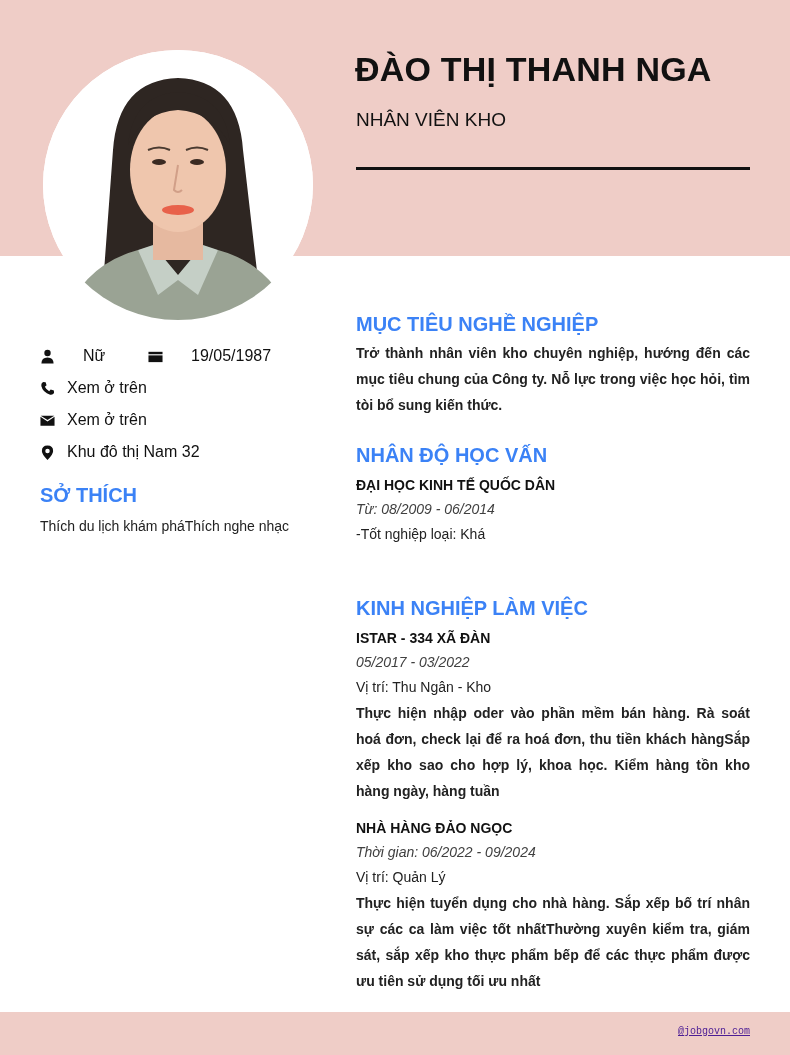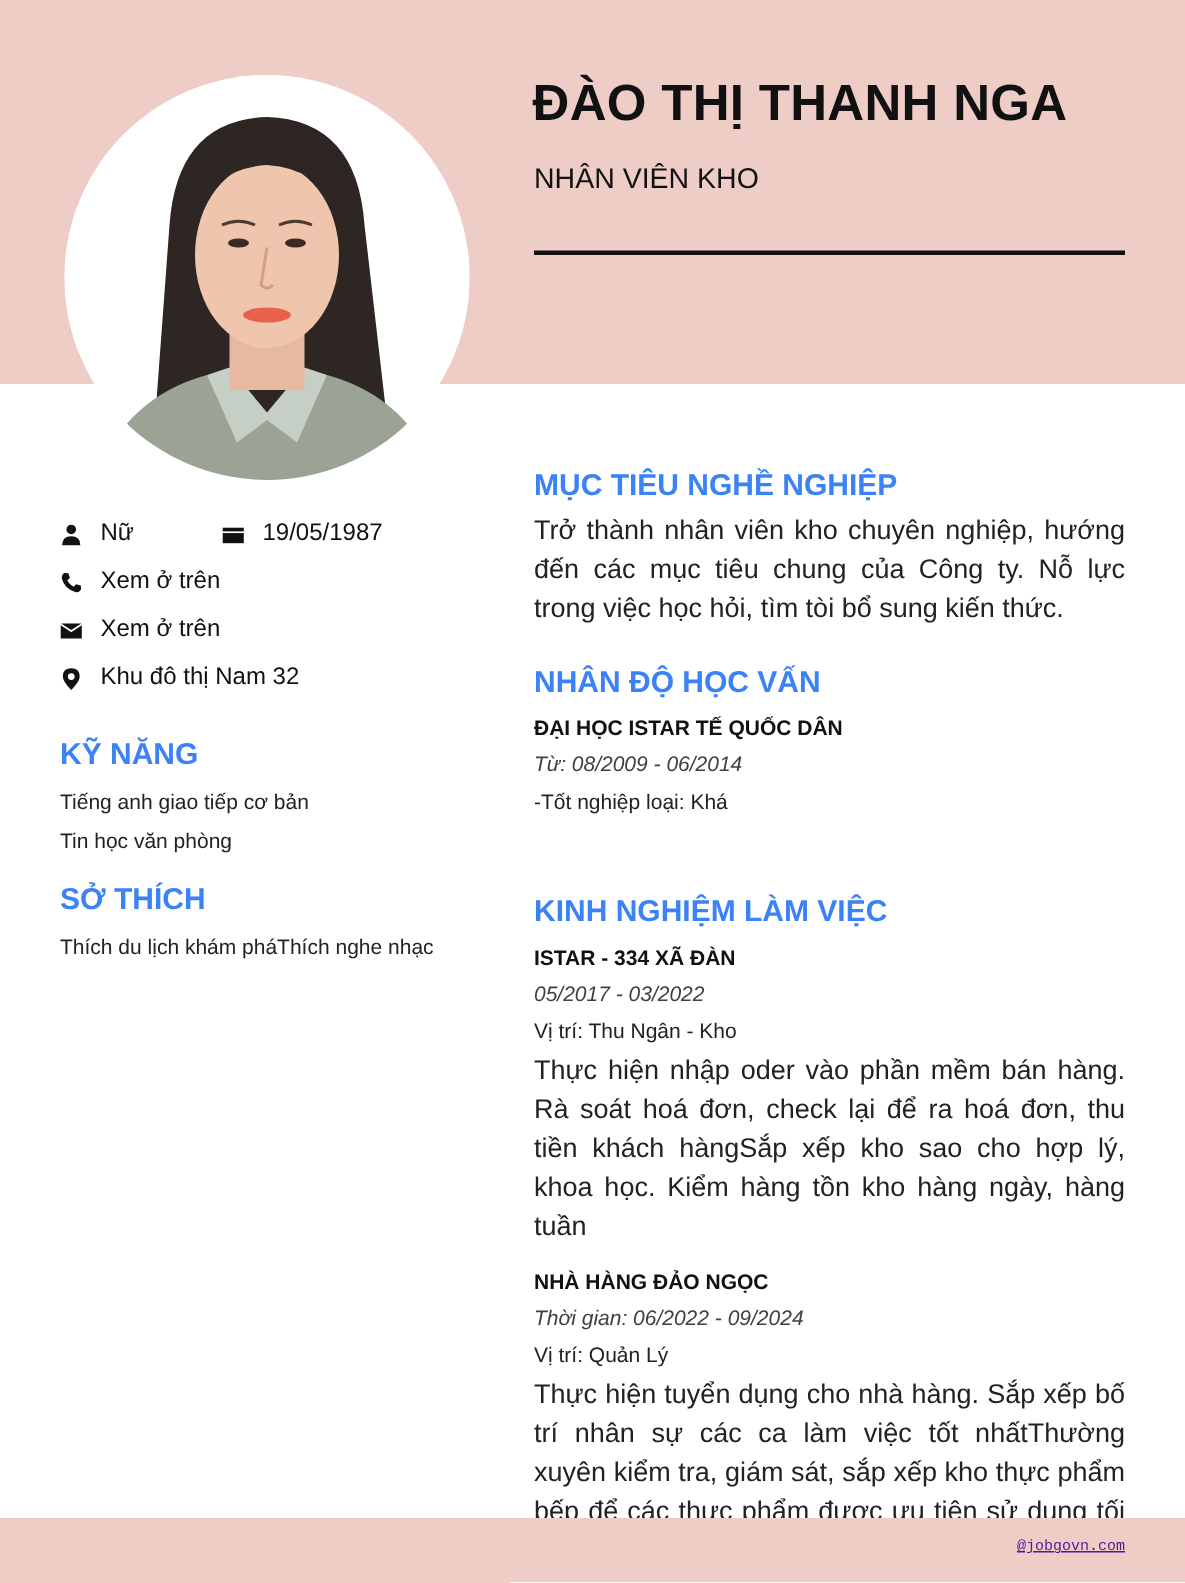--- a/index.html
+++ b/index.html
@@ -14,28 +14,28 @@
   .photo svg { width: 100%; height: 100%; display: block; }
 
   .name { position: absolute; left: 355px; top: 50px; font-size: 34px; font-weight: bold; letter-spacing: 0.2px; color: #111; white-space: nowrap; }
   .job-title { position: absolute; left: 356px; top: 109px; font-size: 19px; color: #111; white-space: nowrap; }
   .title-rule { position: absolute; left: 356px; top: 167px; width: 394px; height: 3px; background: #111; }
 
   .left-col { position: absolute; left: 40px; top: 340px; width: 280px; }
   .info-row { height: 32px; display: flex; align-items: center; font-size: 16px; }
   .info-icon { width: 15px; height: 15px; margin-right: 12px; display: inline-flex; align-items: center; justify-content: center; }
   .info-icon svg { width: 15px; height: 15px; fill: #111; }
-  .info-cell { display: flex; align-items: center; }
+  .info-cell { display: flex; align-items: center; gap: 16px; }
   .gender-cell { width: 108px; }
 
   .sec-title { font-size: 20px; font-weight: bold; color: #3b82f6; margin-top: 12px; }
   .list-text { font-size: 14px; line-height: 26px; color: #222; }
 
   .right-col { position: absolute; left: 356px; width: 394px; }
-  .para { font-size: 18px; line-height: 26px; color: #222; text-align: justify; }
+  .para { font-size: 14px; line-height: 26px; color: #222; text-align: justify; font-weight: bold; }
   .sub-title { font-size: 14px; font-weight: bold; color: #111; line-height: 24px; }
   .italic { font-style: italic; font-size: 14px; line-height: 24px; color: #404040; }
   .plain { font-size: 14px; line-height: 26px; color: #222; }
 </style>
 </head>
 <body>
 
 <div class="header-band"></div>
 
 <div class="photo">
@@ -108,48 +108,41 @@
   </div>
   <div class="info-row">
     <span class="info-icon">
       <svg viewBox="0 0 16 16">
           <path d="M8 0.5 Q14 0.5 14 6.4 Q14 10 8 16 Q2 10 2 6.4 Q2 0.5 8 0.5 Z M8 4 A2.4 2.4 0 1 0 8 8.8 A2.4 2.4 0 1 0 8 4 Z" fill-rule="evenodd"></path>
         </svg>
     </span>
     <span>Khu đô thị Nam 32</span>
   </div>
 
-  <div style="margin-top: 24px;">
-    <div class="sec-title">KỸ NĂNG</div>
-    <div style="margin-top: 6px;">
-      <div class="list-text">Tiếng anh giao tiếp cơ bản</div>
-      <div class="list-text">Tin học văn phòng</div>
-    </div>
-  </div>
 
   <div style="margin-top: 16px;">
     <div class="sec-title">SỞ THÍCH</div>
     <div class="list-text" style="margin-top: 6px;">Thích du lịch khám pháThích nghe nhạc</div>
   </div>
 </div>
 
 <div class="right-col" style="top: 301px;">
   <div class="sec-title">MỤC TIÊU NGHỀ NGHIỆP</div>
   <div class="para" style="margin-top: 4px;">Trở thành nhân viên kho chuyên nghiệp, hướng đến các mục tiêu chung của Công ty. Nỗ lực trong việc học hỏi, tìm tòi bổ sung kiến thức.</div>
 </div>
 
 <div class="right-col" style="top: 432px;">
   <div class="sec-title">NHÂN ĐỘ HỌC VẤN</div>
-  <div class="sub-title" style="margin-top: 6px;">ĐẠI HỌC ISTAR TẾ QUỐC DÂN</div>
+  <div class="sub-title" style="margin-top: 6px;">ĐẠI HỌC KINH TẾ QUỐC DÂN</div>
   <div class="italic">Từ: 08/2009 - 06/2014</div>
   <div class="plain">-Tốt nghiệp loại: Khá</div>
 </div>
 
 <div class="right-col" style="top: 585px;">
-  <div class="sec-title">KINH NGHIỆM LÀM VIỆC</div>
+  <div class="sec-title">KINH NGHIỆP LÀM VIỆC</div>
 
   <div style="margin-top: 6px;">
     <div class="sub-title">ISTAR - 334 XÃ ĐÀN</div>
     <div class="italic">05/2017 - 03/2022</div>
     <div class="plain">Vị trí: Thu Ngân - Kho</div>
     <div class="para">Thực hiện nhập oder vào phần mềm bán hàng. Rà soát hoá đơn, check lại để ra hoá đơn, thu tiền khách hàngSắp xếp kho sao cho hợp lý, khoa học. Kiểm hàng tồn kho hàng ngày, hàng tuần</div>
   </div>
 
   <div style="margin-top: 12px;">
     <div class="sub-title">NHÀ HÀNG ĐẢO NGỌC</div>

